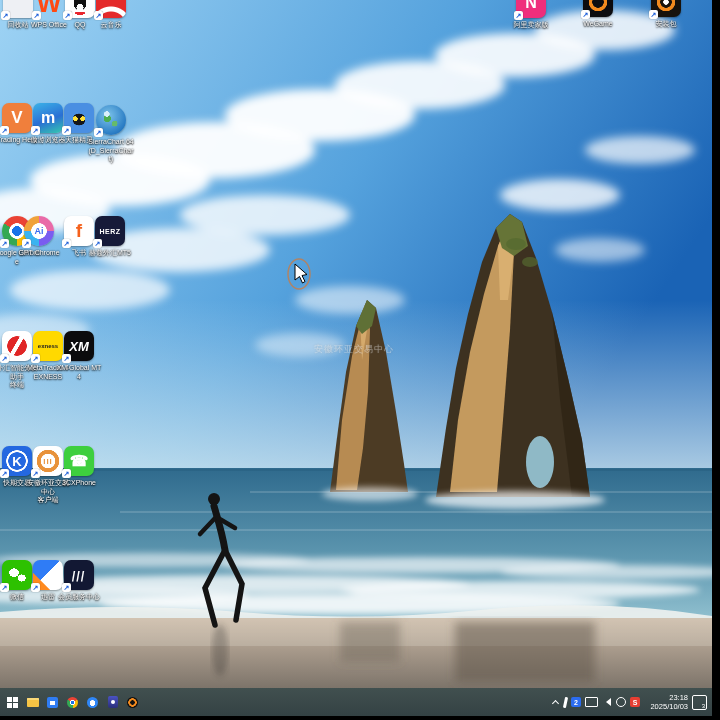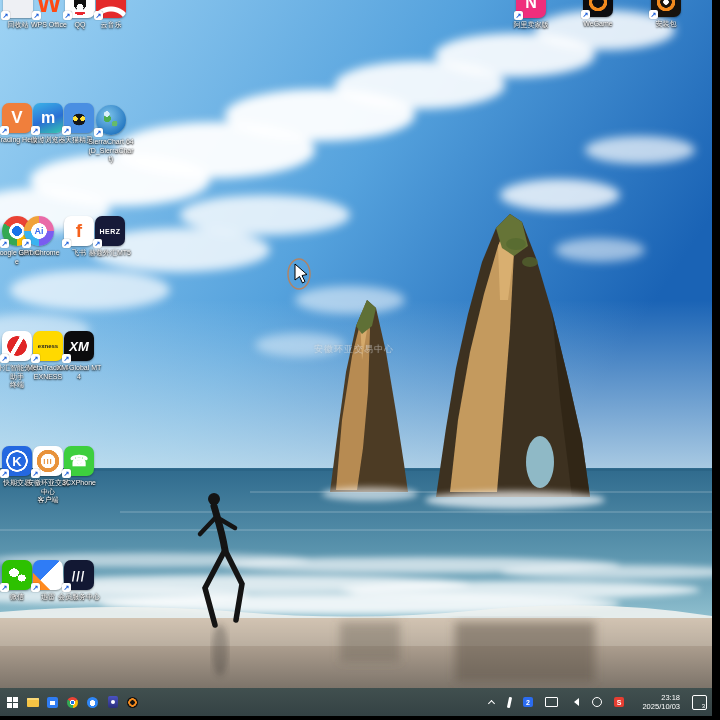--- a/index.html
+++ b/index.html
@@ -103,21 +103,21 @@
       radial-gradient(circle 2px at 50% 50%,#1a73e8 90%,rgba(0,0,0,0) 95%),
       radial-gradient(circle 3px at 50% 50%,#fff 90%,rgba(0,0,0,0) 95%),
       conic-gradient(from -60deg,#ea4335 0 120deg,#fbbc05 120deg 240deg,#34a853 240deg 360deg);}
   .ti-qq .tbg{width:11px;height:11px;border-radius:50%;background:
       radial-gradient(circle 3px at 50% 55%,#fff 90%,rgba(0,0,0,0) 95%),#2f86f6;}
   .ti-recorder .tbg{width:10px;height:12px;background:linear-gradient(#4a52c4,#2b2f7a);border-radius:2px;}
   .ti-recorder .tbg::after{content:"";position:absolute;left:3px;top:4px;width:4px;height:4px;background:#fff;border-radius:50%;}
   .ti-wegame .tbg{width:11px;height:11px;border-radius:50%;background:
       radial-gradient(circle at 50% 50%,#111 2px,#f28a1e 2.5px 4px,#111 4.5px);}
 
-  .tray{margin-left:auto;display:flex;align-items:center;gap:12px;padding-right:5px;}
+  .tray{margin-left:auto;display:flex;align-items:center;gap:4px;padding-right:5px;}
   .chev{width:8px;height:8px;position:relative;cursor:pointer;}
   .chev::before{content:"";position:absolute;left:1px;top:3px;width:4px;height:4px;
                 border-left:1.5px solid #fff;border-top:1.5px solid #fff;transform:rotate(45deg);}
   .pen{width:3px;height:11px;background:#fff;border-radius:1px;transform:rotate(12deg);cursor:pointer;}
   .dict{width:10px;height:10px;background:#2b6cf0;border-radius:2px;color:#fff;font-size:7px;font-weight:700;
         display:flex;align-items:center;justify-content:center;cursor:pointer;}
   .disp{width:11px;height:8px;border:1.5px solid #fff;border-radius:1px;cursor:pointer;}
   .vol{width:10px;height:10px;position:relative;cursor:pointer;}
   .vol::before{content:"";position:absolute;left:0;top:1px;border:4px solid rgba(0,0,0,0);border-right:5px solid #fff;}
   .plug{width:8px;height:8px;border:1.5px solid #fff;border-radius:50%;cursor:pointer;}

